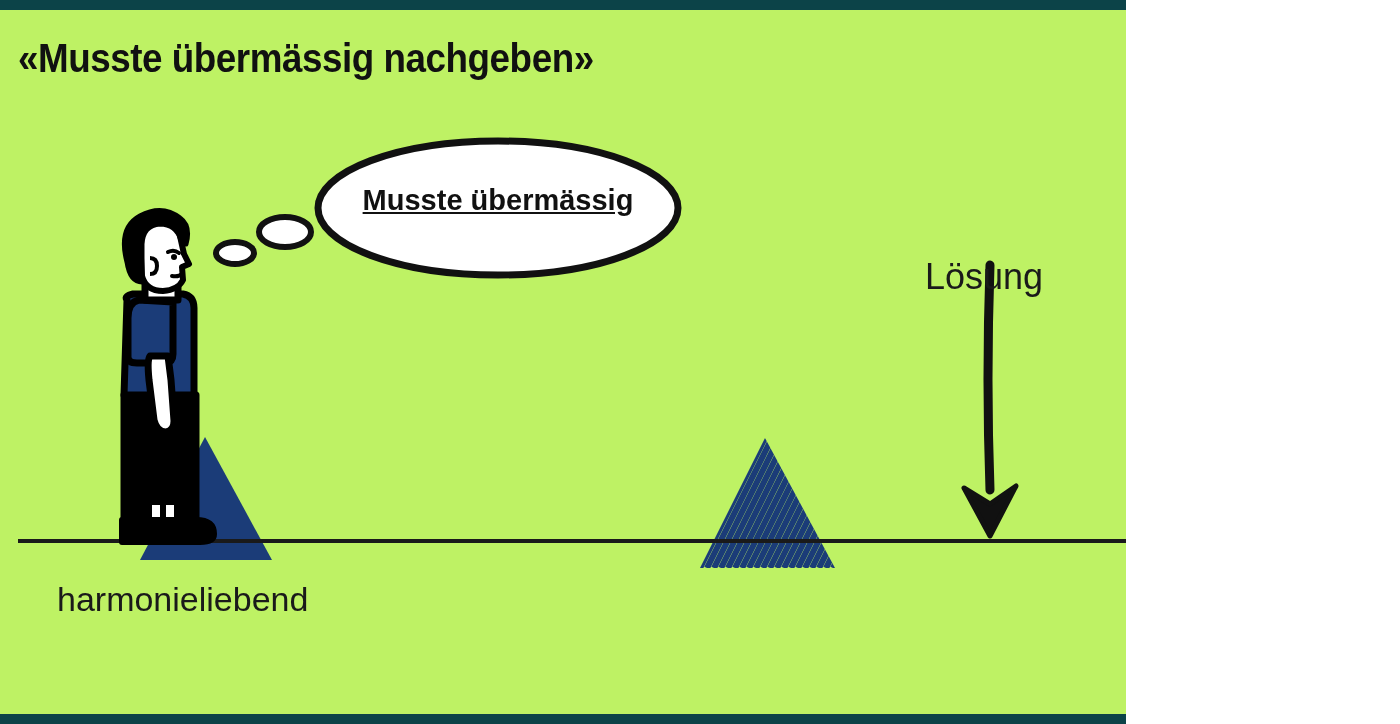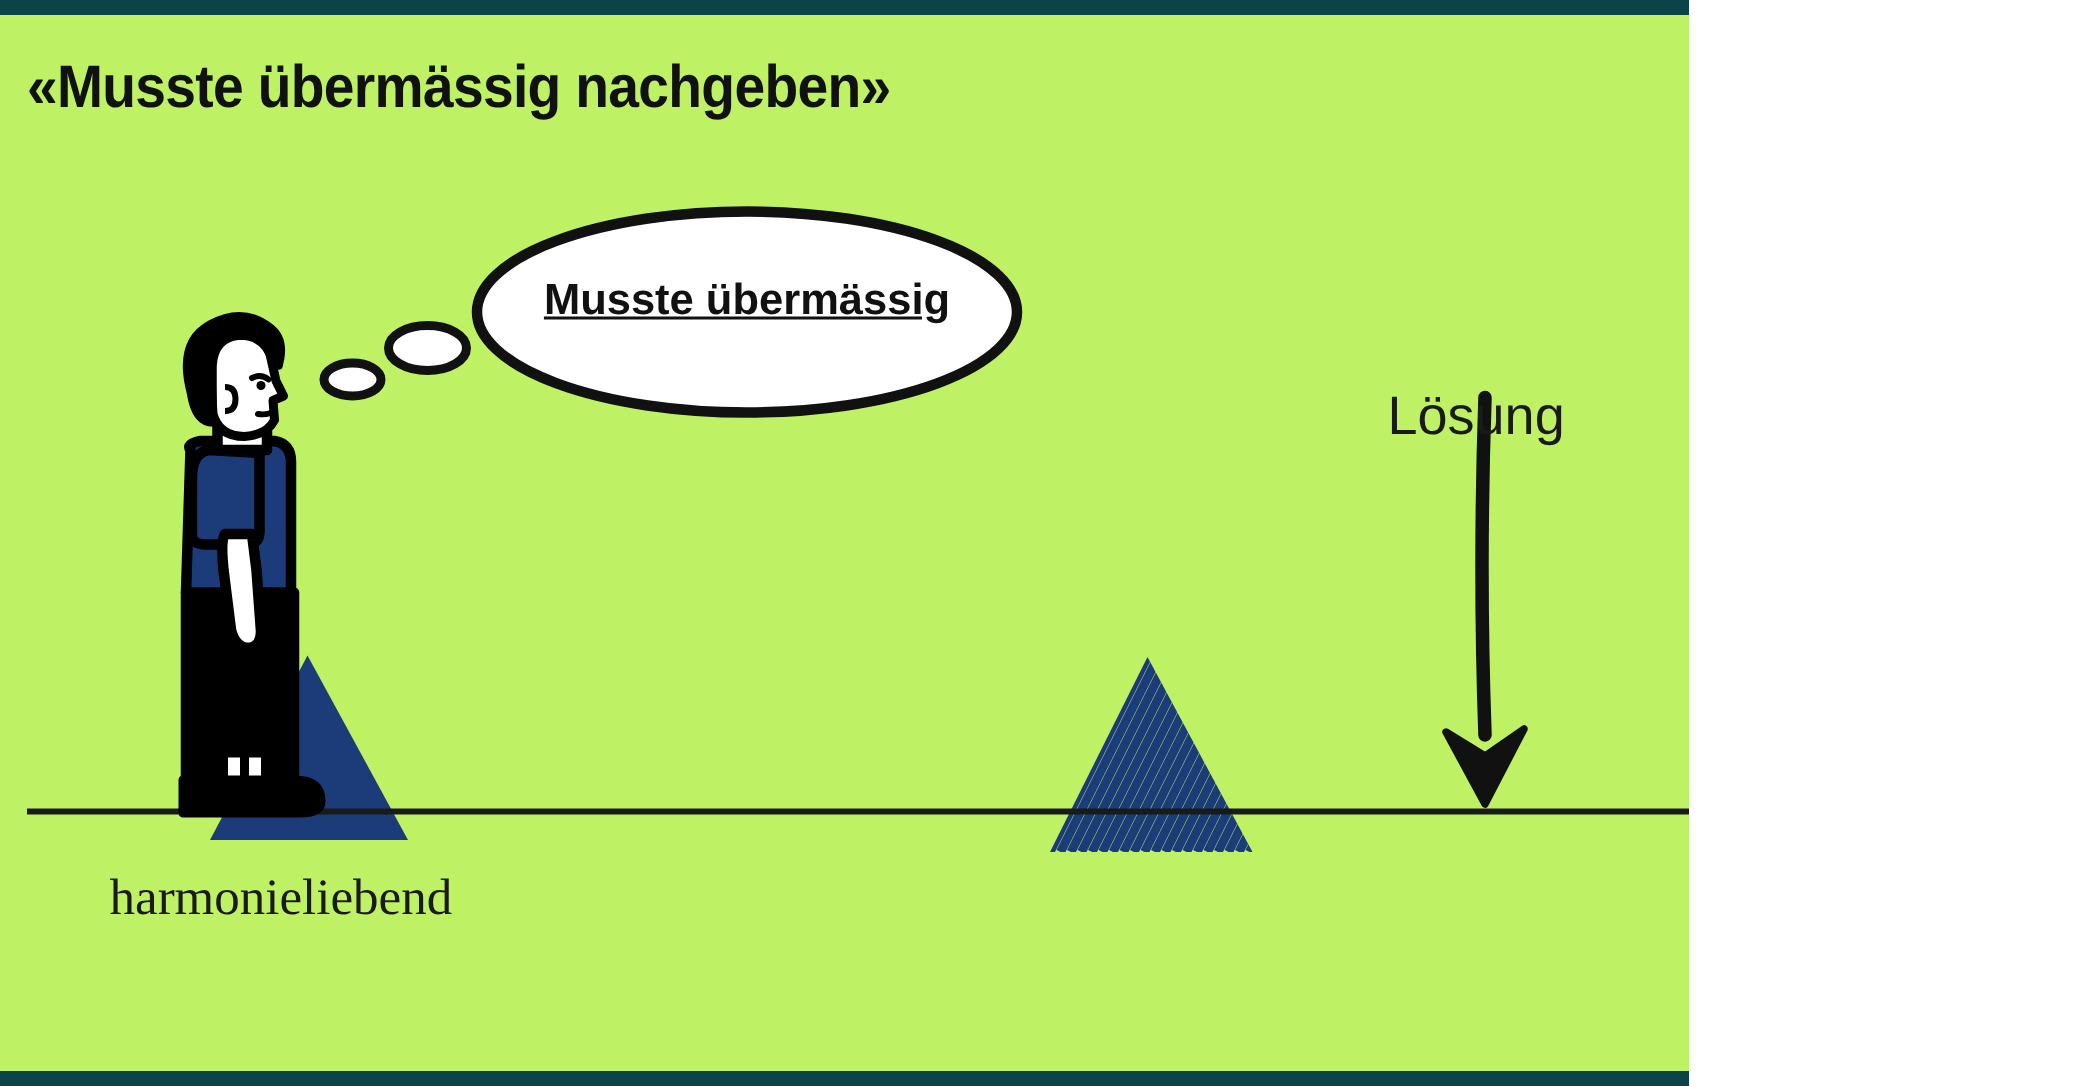--- a/index.html
+++ b/index.html
@@ -37,26 +37,25 @@
     letter-spacing: -0.5px;
     color: #111111;
     white-space: nowrap;
     transform: scaleX(0.92);
     transform-origin: left top;
   }
   .ground-label {
     position: absolute;
     left: 57px;
     top: 580px;
-    font-family: Liberation Serif, serif;
+    font-family: Liberation Sans, sans-serif;
     font-weight: normal;
     font-size: 34px;
     color: #1a1a1a;
     white-space: nowrap;
-    margin-left: 16px;
   }
   .solution-label {
     position: absolute;
     left: 925px;
     top: 212px;
     font-family: "Liberation Sans", sans-serif;
     font-weight: normal;
     font-size: 36px;
     color: #1a1a1a;
     white-space: nowrap;

